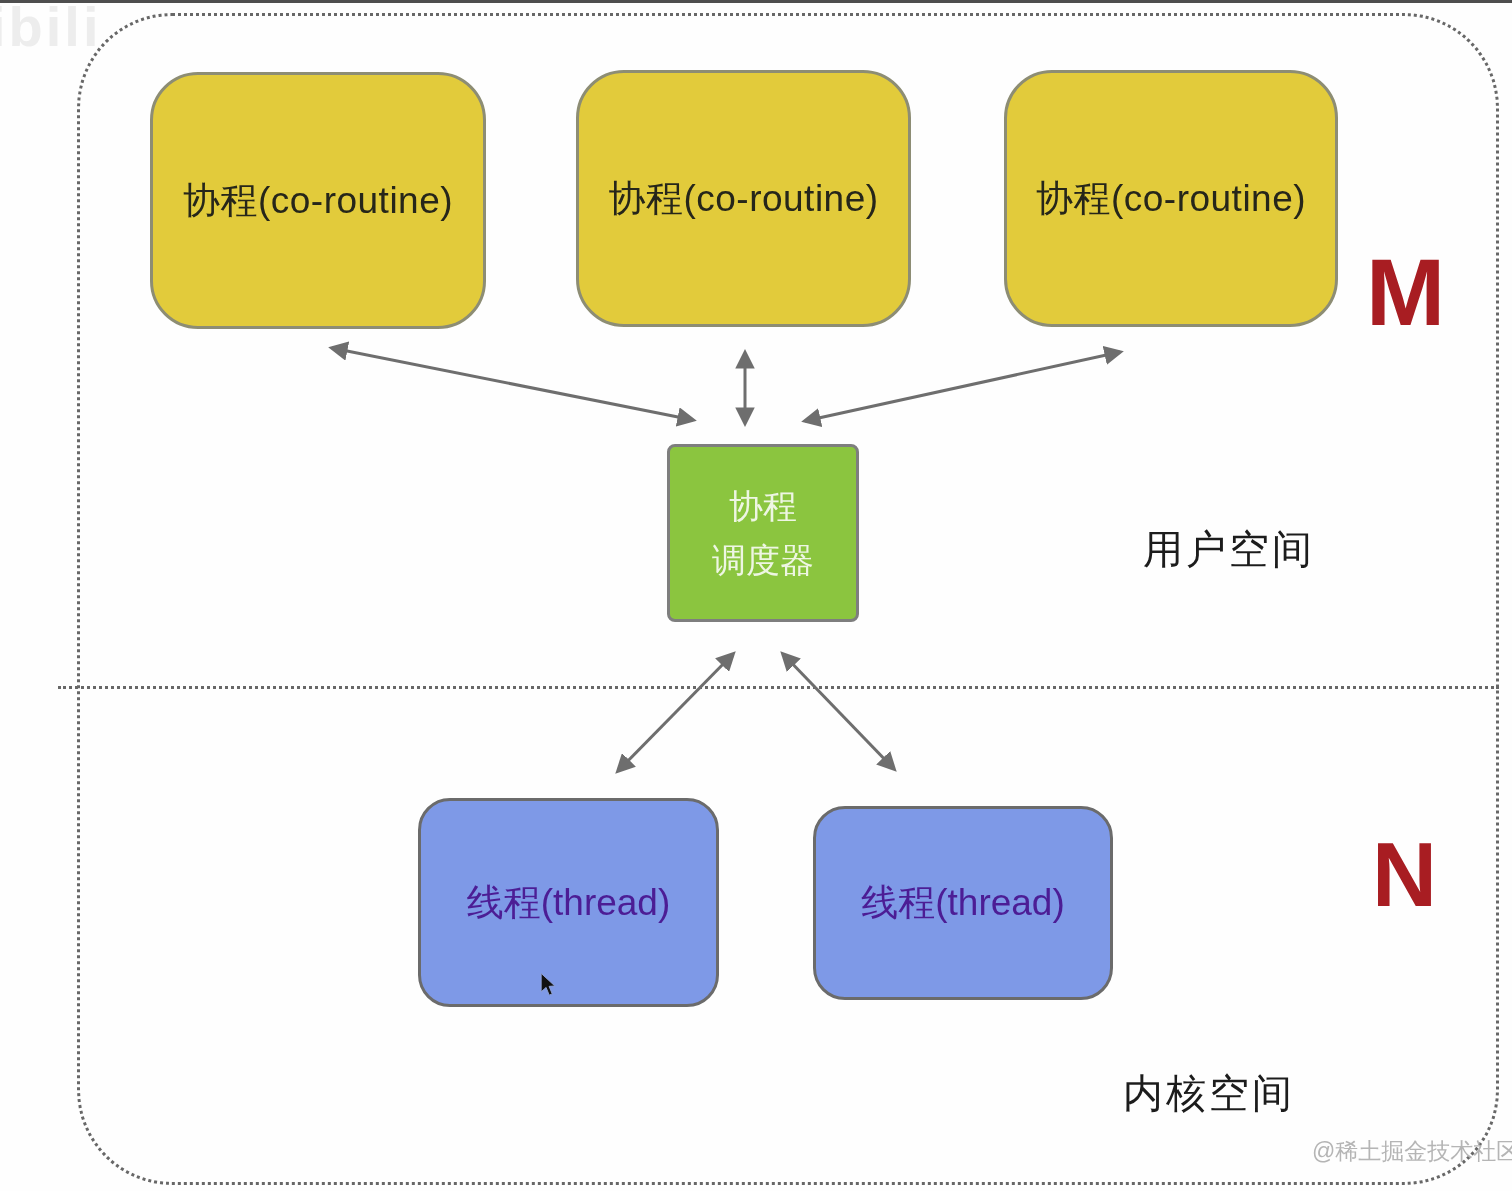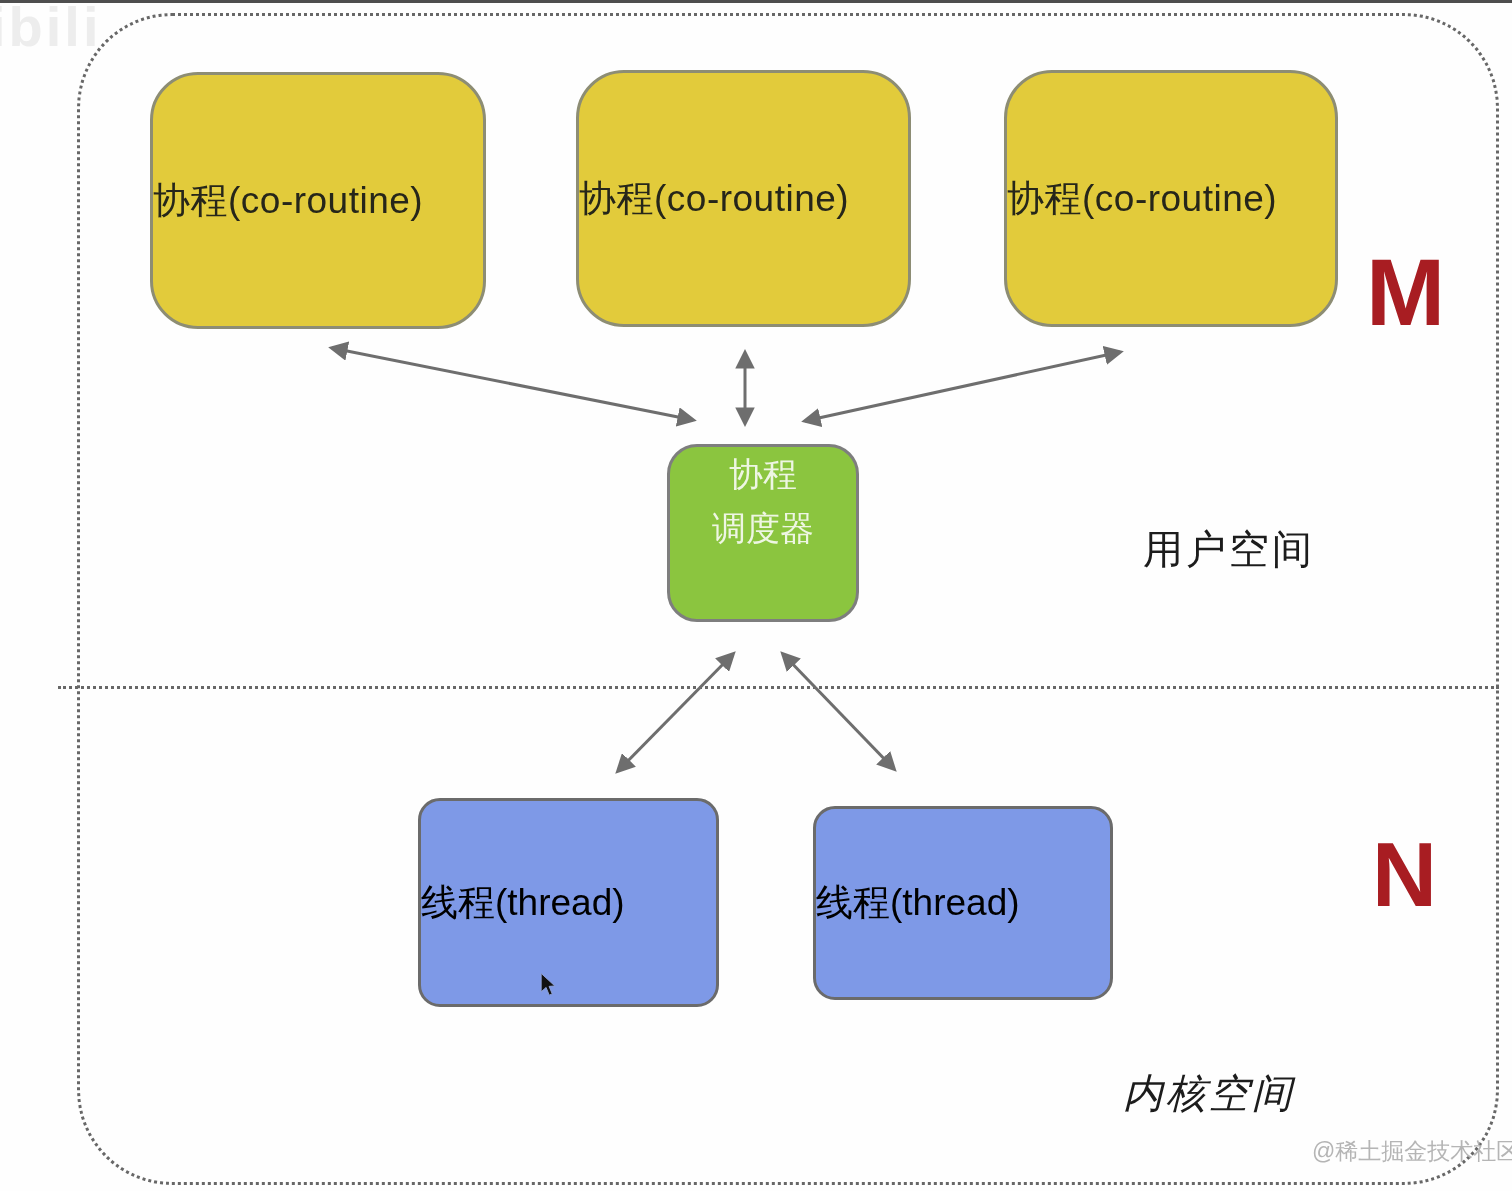--- a/index.html
+++ b/index.html
@@ -16,51 +16,51 @@
   }
   .outer-border{
     position:absolute;left:77px;top:13px;width:1416px;height:1166px;
     border:3px dotted #676767;border-radius:95px;
   }
   .divider{
     position:absolute;left:58px;top:686px;width:1441px;height:0;
     border-top:3px dotted #676767;
   }
   .box{
-    position:absolute;display:flex;align-items:center;justify-content:flex-start;
+    position:absolute;display:flex;align-items:center;justify-content:center;
     text-align:center;box-sizing:border-box;
   }
   .ybox{
     height:257px;border-radius:48px;
     background:#e2cb3b;border:3px solid #8d8d74;
     color:#26261a;font-size:37px;letter-spacing:.5px;
   }
   .gbox{
-    left:667px;top:444px;width:192px;height:178px;border-radius:30px;
+    left:667px;top:444px;width:192px;height:178px;border-radius:8px;
     background:#8bc53f;border:3px solid #7e7e7e;
     color:#eef6e3;font-size:34px;line-height:1.6;
     flex-direction:column;
   }
   .bbox{
-    border-radius:22px;
+    border-radius:32px;
     background:#7e99e7;border:3px solid #6b6b6b;
-    color:#000000;font-size:37px;
+    color:#4c1d95;font-size:37px;
   }
   .mn{
     position:absolute;color:#a81d22;font-weight:800;
     font-family:"Liberation Sans", sans-serif;
   }
   #m-label{left:1366px;top:238px;font-size:95px;}
   #n-label{left:1372px;top:824px;font-size:90px;}
   .space-label{
     position:absolute;color:#1c1c1c;font-size:40px;letter-spacing:3px;
     white-space:nowrap;
   }
   #user-space{left:1143px;top:522px;}
-  #kernel-space{left:1123px;top:1066px;font-style:italic;}
+  #kernel-space{left:1123px;top:1066px;}
   #arrow-layer{
     position:absolute;left:0;top:0;width:1512px;height:1191px;
     pointer-events:none;
   }
   .wm-bili{
     position:absolute;left:-10px;top:-6px;
     font-size:56px;font-weight:800;letter-spacing:3px;
     color:#ededed;
   }
   .wm-juejin{

